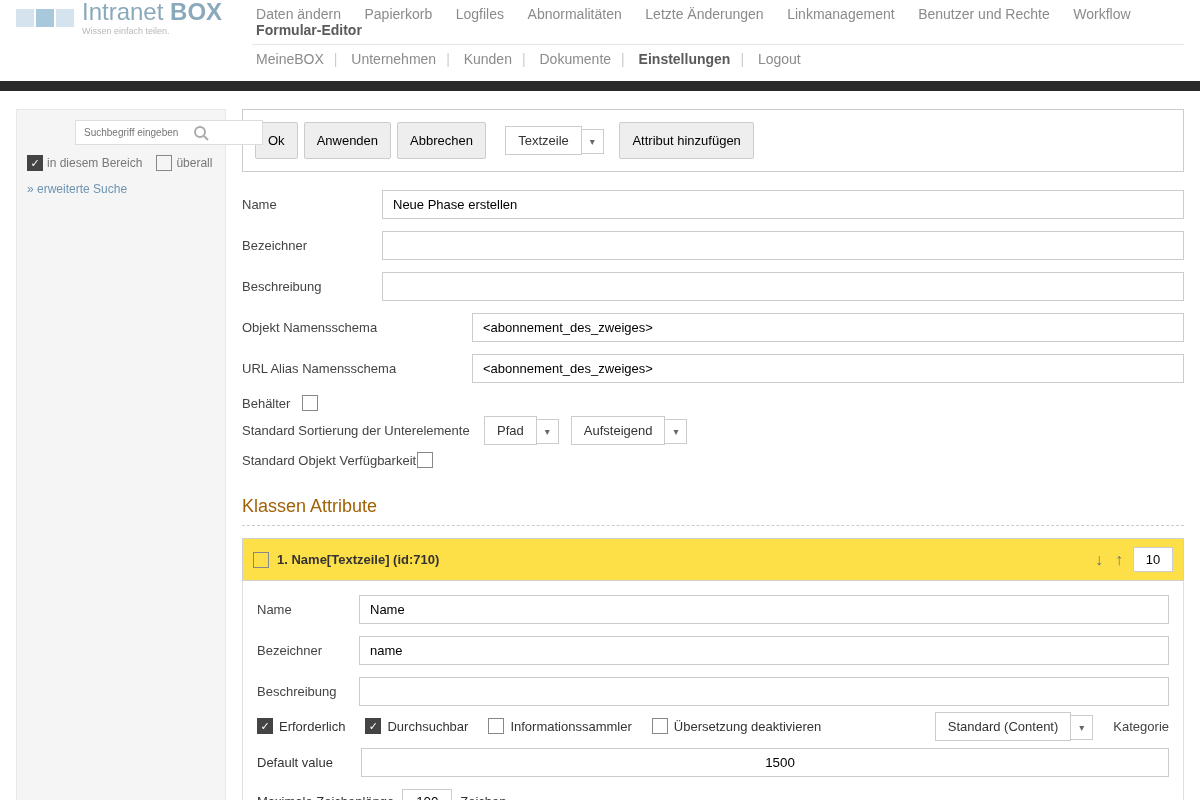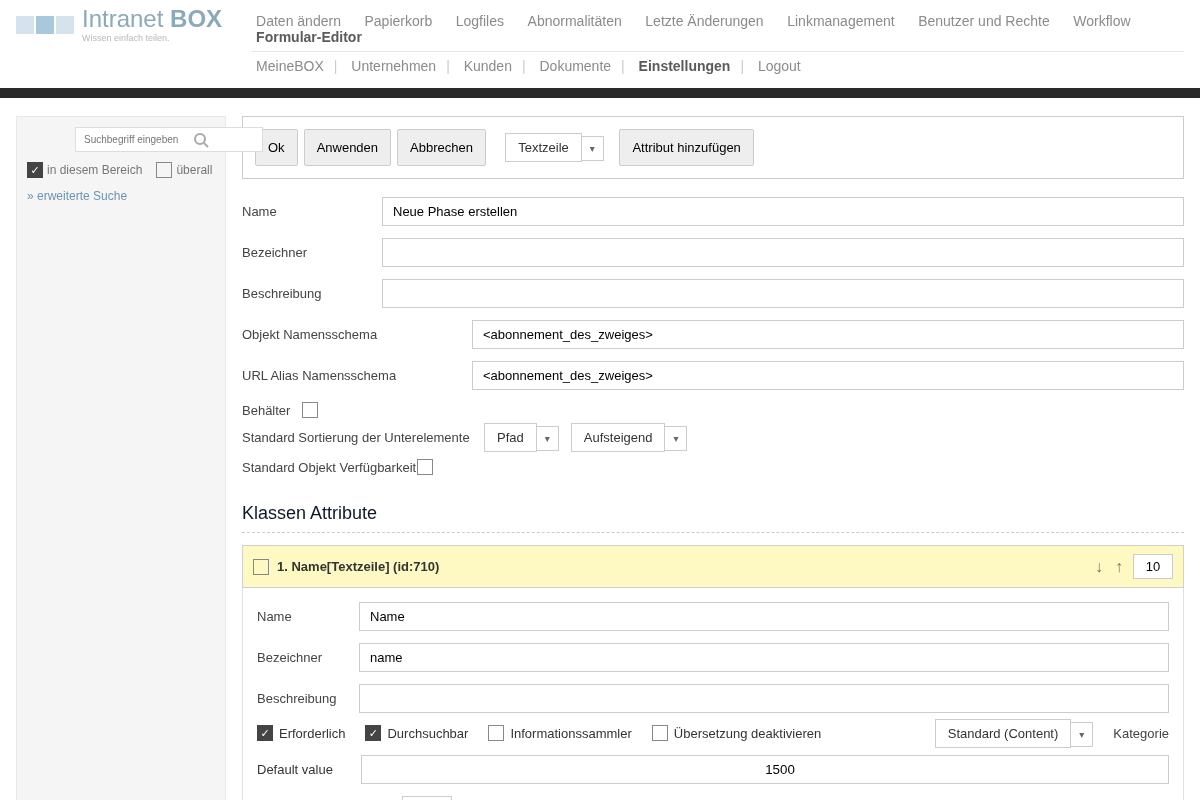--- a/index.html
+++ b/index.html
@@ -1,17 +1,17 @@
 <!DOCTYPE html>
 <html><head>
 <meta charset="utf-8">
 <style>
 * { box-sizing: border-box; margin: 0; padding: 0; }
 body { font-family: "Helvetica Neue", Arial, sans-serif; font-size: 13px; color: #333; background: #fff; }
-.topbar { display: flex; align-items: flex-start; padding: 7px 16px 0 16px; }
+.topbar { display: flex; align-items: flex-start; padding: 0 16px 0 16px; }
 .logo { display: flex; align-items: center; gap: 8px; margin-right: 30px; }
 .logo-icon { display: flex; gap: 2px; }
 .logo-icon .sq { width: 18px; height: 18px; background: #a8c8dc; display: inline-block; position: relative; }
 .logo-icon .sq.light { background: #d4e3ed; }
 .logo-text { display: flex; flex-direction: column; line-height: 1; }
 .logo-text .top { font-size: 24px; color: #8aa9bb; font-weight: 300; }
 .logo-text .top .bold { font-weight: 700; }
 .logo-text .tag { font-size: 9px; color: #b8b8b8; margin-top: 3px; }
 .navwrap { flex: 1; }
 .navrow { padding: 6px 0; color: #8b8b8b; font-size: 14px; border-bottom: 1px solid #e6e6e6; }
@@ -34,23 +34,23 @@
 .btn { background: #eee; border: 1px solid #ccc; padding: 10px 12px; font-size: 13px; cursor: pointer; border-radius: 2px; }
 .select { position: relative; display: inline-block; }
 .select .sel-body { border: 1px solid #ccc; padding: 6px 12px; min-width: 200px; background: #fff; font-size: 13px; }
 .select .sel-caret { border: 1px solid #ccc; border-left: none; background: #fff; padding: 6px 8px; font-size: 10px; color: #666; }
 .form-row { display: flex; align-items: center; margin-bottom: 12px; }
 .form-row .lbl { width: 140px; font-size: 13px; color: #444; flex-shrink: 0; }
 .form-row.wide .lbl { width: 230px; }
 .form-row input[type=text] { flex: 1; border: 1px solid #ccc; padding: 6px 10px; font-size: 13px; }
 .sort-row { display: flex; align-items: center; gap: 12px; margin-bottom: 14px; }
 .sort-row .lbl { width: 230px; font-size: 13px; color: #444; }
-.section-title { font-size: 18px; color: #0f172a; margin: 28px 0 8px 0; font-weight: 500; }
+.section-title { font-size: 18px; color: #a16207; margin: 28px 0 8px 0; font-weight: 500; }
 .dashed { border: none; border-top: 1px dashed #ccc; margin-bottom: 12px; }
-.attr-head { background: #fef9c3; border: 1px solid #d0d0d0; padding: 8px 10px; display: flex; align-items: center; gap: 8px; font-size: 13px; }
+.attr-head { background: #fde047; border: 1px solid #d0d0d0; padding: 8px 10px; display: flex; align-items: center; gap: 8px; font-size: 13px; }
 .attr-head .title { font-weight: 600; flex: 1; }
 .attr-head .arrow { color: #777; cursor: pointer; font-size: 16px; padding: 0 2px; }
 .attr-head input.num { width: 40px; text-align: center; border: 1px solid #ccc; padding: 4px; font-size: 13px; }
 .attr-body { border: 1px solid #e0e0e0; border-top: none; padding: 14px; }
 .attr-row { display: flex; align-items: center; margin-bottom: 12px; gap: 12px; }
 .attr-row .albl { width: 90px; font-size: 13px; color: #444; flex-shrink: 0; }
 .attr-row input[type=text] { flex: 1; border: 1px solid #ccc; padding: 6px 10px; font-size: 13px; }
 .check-line { display: flex; align-items: center; gap: 20px; flex-wrap: wrap; font-size: 13px; margin-bottom: 14px; }
 .check-line label { display: flex; align-items: center; gap: 6px; cursor: pointer; }
 .chk { width: 16px; height: 16px; border: 1px solid #888; display: inline-flex; align-items: center; justify-content: center; font-size: 11px; }

